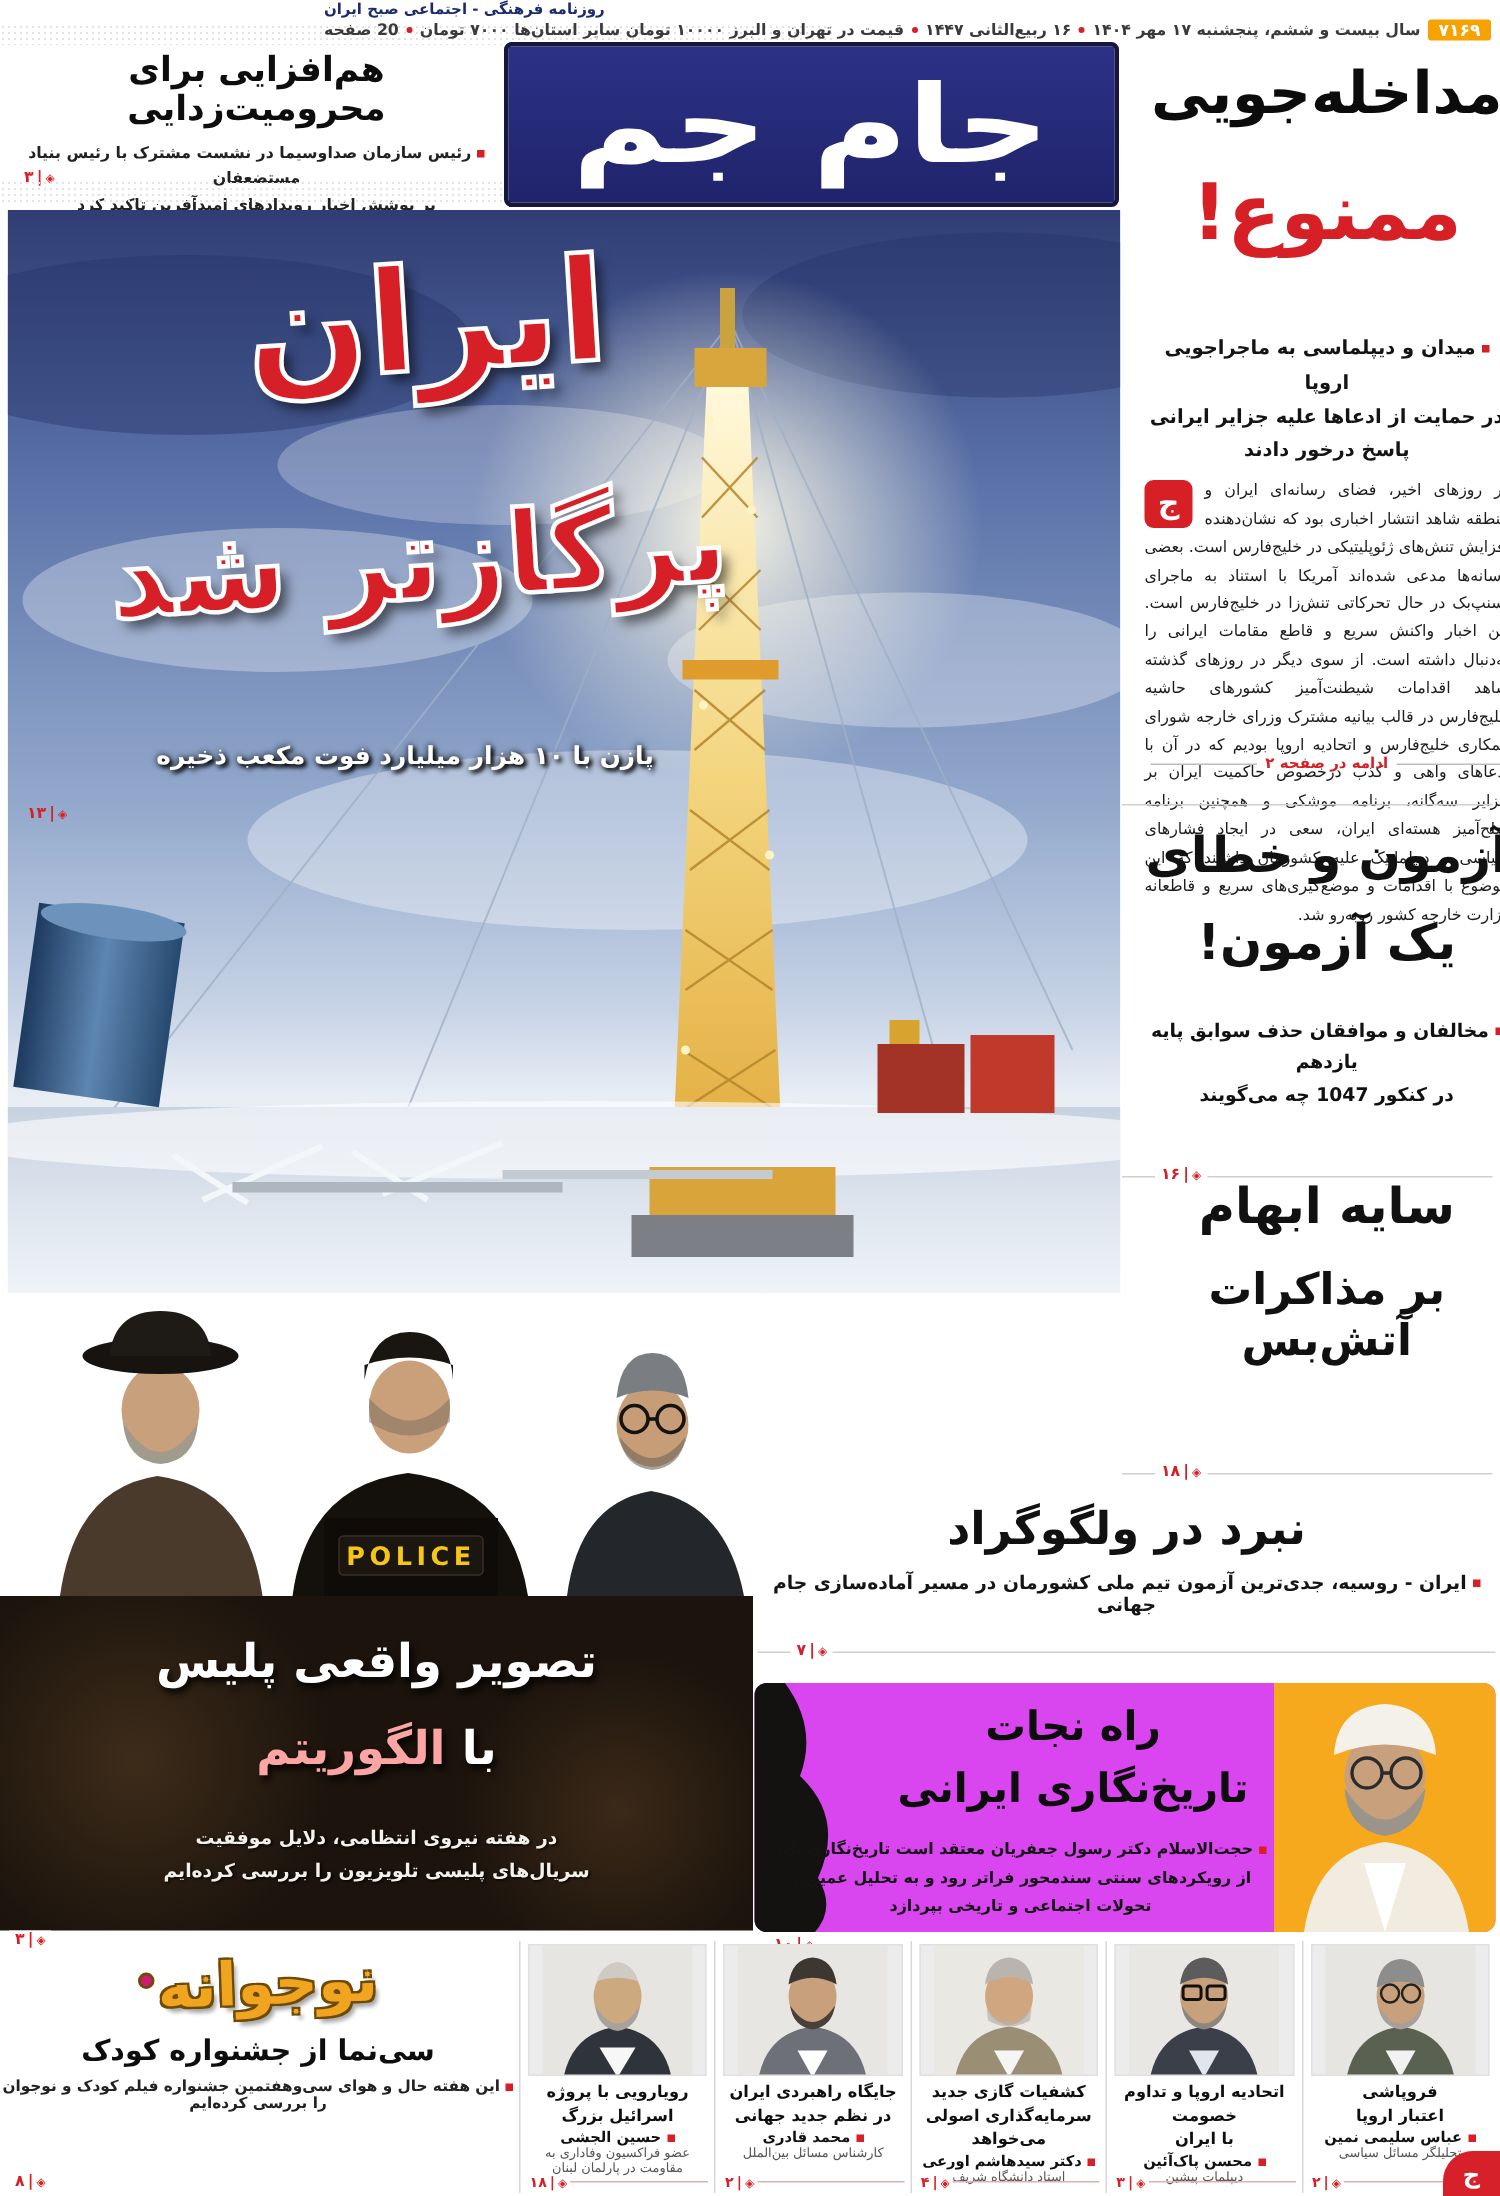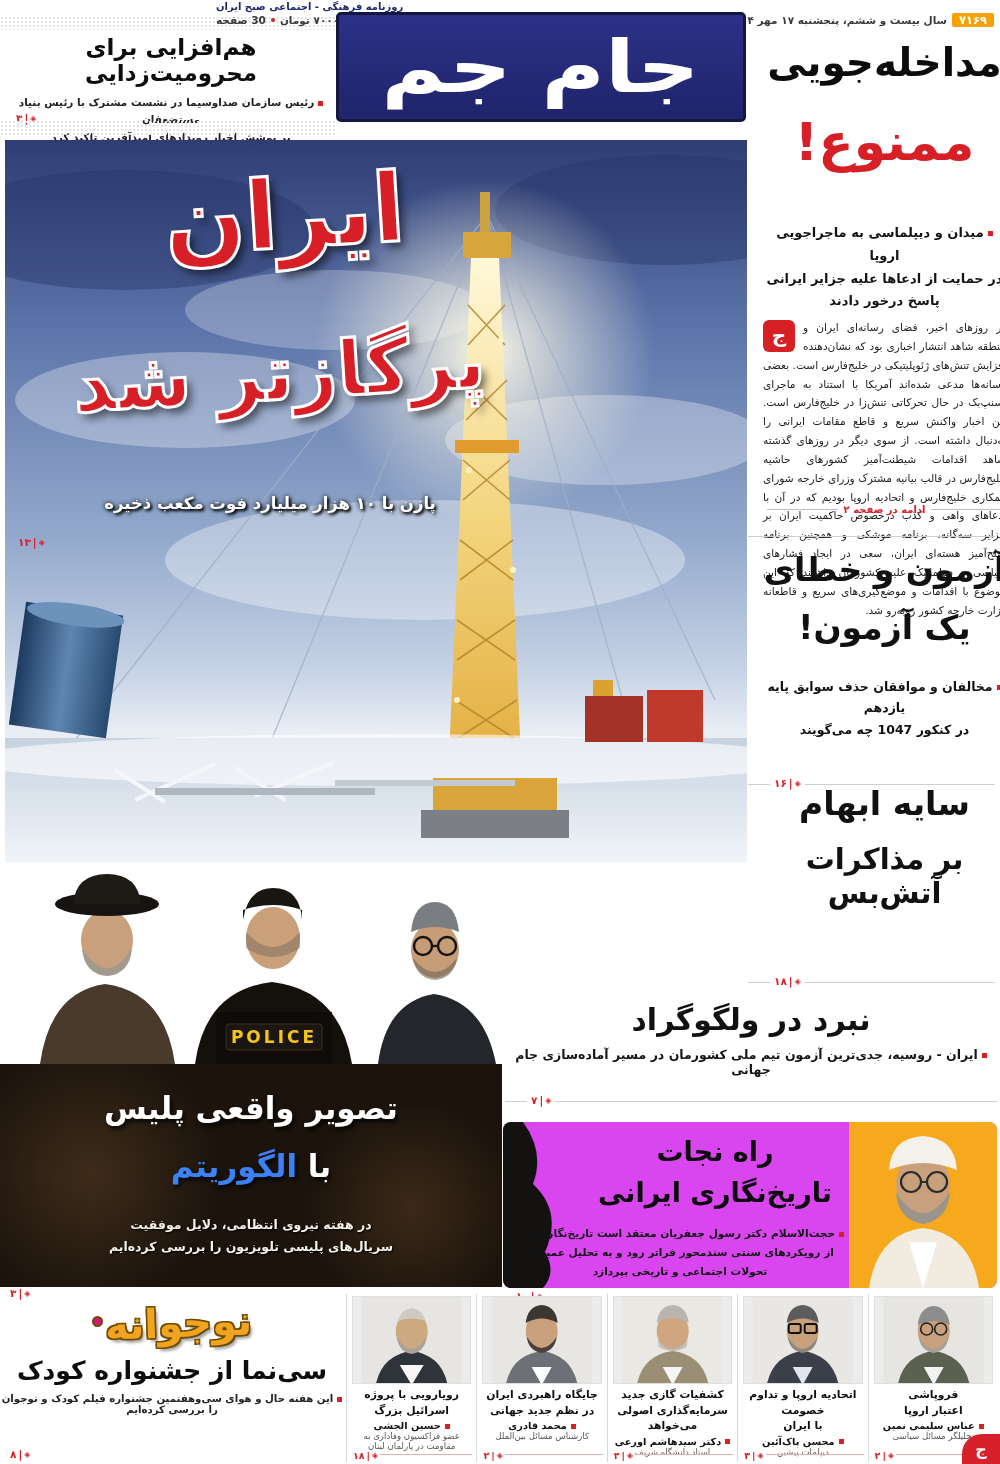--- a/index.html
+++ b/index.html
@@ -18,21 +18,21 @@
   .issue-seg { font-size:10.5px; font-weight:600; color:#3a3a3a; }
   .red-dot { width:4px; height:4px; border-radius:50%; background:#d71f26; display:inline-block; }
 
   
   .synergy { left:5px; top:34px; width:332px; height:102px; text-align:center; }
   .synergy-title { font-size:23px; font-weight:800; color:#0d0d0d; letter-spacing:-0.5px; }
   .synergy-sub { margin-top:8px; font-size:10.5px; font-weight:bold; color:#222; line-height:1.65; }
   .bullet { display:inline-block; width:5px; height:5px; background:#d71f26; margin-left:4px; vertical-align:middle; }
 
   
-  .masthead { left:336px; top:12px; width:410px; height:110px; background:linear-gradient(180deg,#2c3187,#20246b);
+  .masthead { left:336px; top:28px; width:410px; height:110px; background:linear-gradient(180deg,#2c3187,#20246b);
               border:3px solid #14173f; border-radius:5px; display:flex; align-items:center; justify-content:center; }
   .masthead-logo { color:#fff; font-size:72px; font-weight:800; transform:scaleX(1.2); letter-spacing:-3px; line-height:1; }
 
   
   .leadcol { left:748px; top:36px; width:247px; height:952px; }
   .lc { position:absolute; left:13px; width:100%; text-align:center; }
   .lead-t1 { top:4px;  font-size:39px; font-weight:800; color:#0c0c0c; letter-spacing:-1px; }
   .lead-t2 { top:76px; font-size:52px; font-weight:800; color:#d71f26; letter-spacing:-1px; }
   .lead-sub { top:186px; font-size:13px; font-weight:bold; line-height:1.75; color:#141414; }
   .lead-body { top:282px; font-size:10.6px; line-height:1.78; text-align:justify; color:#1c1c1c; padding:0 2px; }
@@ -78,21 +78,21 @@
                        linear-gradient(135deg,#2b1d12 0%,#17100a 35%,#32241666 60%,#0f0b07 100%);
             background-color:#1b130c; overflow:hidden; }
   .police-bg1 { position:absolute; left:-40px; top:-30px; width:260px; height:280px; border-radius:40px;
                 background:radial-gradient(circle,#5a4025 0%, transparent 70%); opacity:.55; }
   .police-bg2 { position:absolute; right:-30px; bottom:-20px; width:240px; height:200px; border-radius:40px;
                 background:radial-gradient(circle,#6b4a2a 0%, transparent 70%); opacity:.4; }
   .police-t1 { position:absolute; left:0; top:26px; width:100%; font-size:31px; font-weight:800; color:#fff;
                text-shadow:2px 3px 4px rgba(0,0,0,.8); }
   .police-t2 { position:absolute; left:0; top:84px; width:100%; font-size:31px; font-weight:800; color:#fff;
                text-shadow:2px 3px 4px rgba(0,0,0,.8); }
-  .police-t2 .accent { color:#3b82f6; }
+  .police-t2 .accent { color:#fca5a5; }
   .police-sub { position:absolute; left:0; top:150px; width:100%; font-size:12.5px; font-weight:bold;
                 color:#f4f0ea; line-height:1.75; text-shadow:1px 1px 2px #000; }
 
   
   .volgograd { left:505px; top:998px; width:492px; height:106px; text-align:center; }
   .volgo-title { font-size:30px; font-weight:800; margin-top:4px; }
   .volgo-sub { font-size:12.5px; font-weight:bold; margin-top:10px; color:#151515; }
   .volgo-rule { position:absolute; left:0; bottom:2px; width:100%; border-top:1px solid #cfcfcf; }
 
   
@@ -104,21 +104,21 @@
               font-size:10.6px; font-weight:bold; color:#141414; line-height:1.8; }
   .hist-photo { position:absolute; right:0; top:0; width:148px; height:166px; }
 
   
   .nojavaneh { left:0; top:1294px; width:344px; height:168px; text-align:center; }
   .noj-logo { display:inline-block; margin-top:6px; font-size:40px; font-weight:800; color:#f0a41f;
               text-shadow:-1.5px -1.5px 0 #6e4a04, 1.5px -1.5px 0 #6e4a04, -1.5px 1.5px 0 #6e4a04,
                           1.5px 1.5px 0 #6e4a04, 3px 4px 3px rgba(0,0,0,.35); transform:rotate(-2deg); }
   .noj-dot { display:inline-block; width:11px; height:11px; border-radius:50%; background:#cf1a7a;
              border:2px solid #6e4a04; margin-right:-4px; vertical-align:10px; }
-  .noj-title { margin-top:10px; font-size:25px; font-weight:800; color:#0d0d0d; }
+  .noj-title { margin-top:10px; font-size:19px; font-weight:800; color:#0d0d0d; }
   .noj-sub { margin-top:8px; font-size:10.2px; font-weight:bold; color:#222; }
 
   
   .cards { left:346px; top:1294px; width:652px; height:168px; display:flex; }
   .card { flex:1; position:relative; border-left:1px solid #d8d8d8; padding:2px 5px 0; text-align:center; }
   .card-photo { width:100%; height:88px; background:#ececec; border:1px solid #e0e0e0; overflow:hidden; }
   .card-title { margin-top:3px; font-size:10.8px; font-weight:800; line-height:1.45; color:#0f0f0f; }
   .card-author { margin-top:2px; font-size:9.8px; font-weight:bold; color:#111; }
   .card-role { font-size:8.6px; color:#555; }
   .card-rule { position:absolute; left:4px; right:4px; bottom:7px; border-top:1px solid #e3b0b2; }
@@ -139,21 +139,21 @@
     <div class="top-info">
       <div class="paper-type">روزنامه فرهنگی - اجتماعی صبح ایران</div>
       <div class="issue-row">
         <span class="issue-badge">۷۱۶۹</span>
         <span class="issue-seg">سال بیست و ششم، پنجشنبه ۱۷ مهر ۱۴۰۴</span>
         <span class="red-dot"></span>
         <span class="issue-seg">۱۶ ربیع‌الثانی ۱۴۴۷</span>
         <span class="red-dot"></span>
         <span class="issue-seg">قیمت در تهران و البرز ۱۰۰۰۰ تومان سایر استان‌ها ۷۰۰۰ تومان</span>
         <span class="red-dot"></span>
-        <span class="issue-seg">30 صفحه</span>
+        <span class="issue-seg">20 صفحه</span>
       </div>
     </div>
   </div>
 
   <div class="abs synergy">
     <div class="synergy-title">هم‌افزایی برای محرومیت‌زدایی</div>
     <div class="synergy-sub">
       <span class="bullet"></span><span>رئیس سازمان صداوسیما در نشست مشترک با رئیس بنیاد مستضعفان</span><br>
       <span>بر پوشش اخبار رویدادهای امیدآفرین تاکید کرد</span>
     </div>

